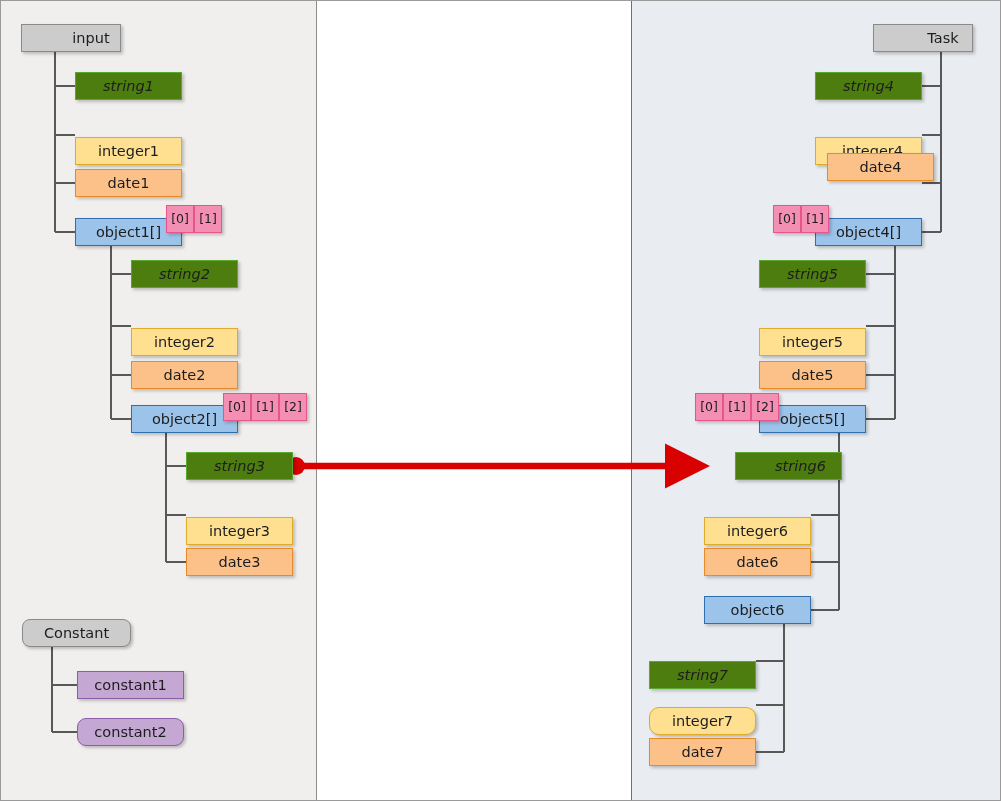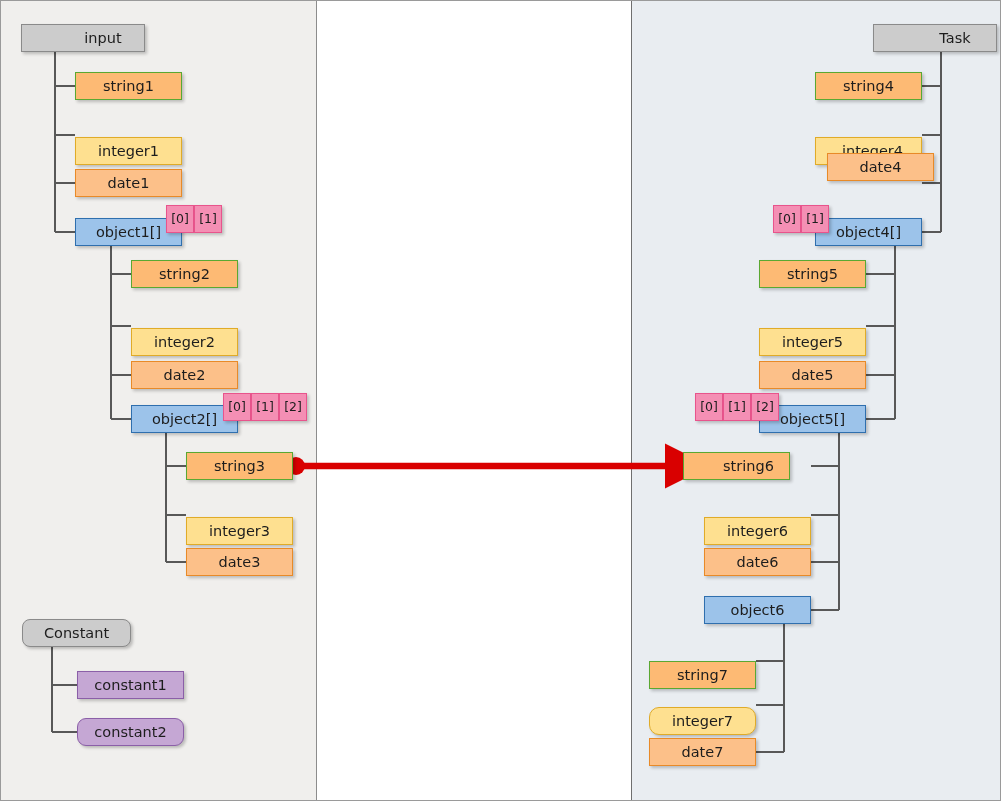--- a/index.html
+++ b/index.html
@@ -57,25 +57,25 @@
     line-height: 26px;
     text-align: center;
     font-size: 14.5px;
     color: #1d1d1d;
     border: 1.5px solid #777;
     box-shadow: 2px 2px 3px rgba(0,0,0,0.22);
     white-space: nowrap;
     overflow: visible;
   }
   .node.w107 { width: 107px; }
-  .node.w102 { width: 124px; padding-left: 40px; }
+  .node.w102 { width: 100px; padding-left: 40px; }
   .node.w109 { width: 109px; border-radius: 8px; }
 
   .t-root    { background: #cccccc; border-color: #8a8a8a; }
-  .t-string  { background: #fdba74; border-color: #5aa832; }
+  .t-string  { background: #4d7c0f; border-color: #5aa832; font-style: italic; }
   .t-integer { background: #fee090; border-color: #e0ab28; margin-top: 16px; }
   .t-date    { background: #fcc089; border-color: #e88a28; }
   .t-object  { background: #9cc3ea; border-color: #2f6fae; }
   .t-constant{ background: #c5a7d4; border-color: #8b5fa8; }
 
   .idx-group {
     position: absolute;
     display: flex;
     height: 28px;
     z-index: 5;
@@ -255,21 +255,21 @@
   </div>
   <div class="node w107 t-object" style="left:758px; top:404px;">
     <span class="node-label">object5[]</span>
   </div>
   <div class="idx-group" style="left:694px; top:392px;">
     <div class="idx">[0]</div>
     <div class="idx">[1]</div>
     <div class="idx">[2]</div>
   </div>
 
-  <div class="node w107 t-string" style="left:682px; top:451px;padding-left:24px;">
+  <div class="node w107 t-string" style="left:734px; top:451px;padding-left:24px;">
     <span class="node-label">string6</span>
   </div>
   <div class="node w107 t-integer" style="left:703px; top:500px;">
     <span class="node-label">integer6</span>
   </div>
   <div class="node w107 t-date" style="left:703px; top:547px;">
     <span class="node-label">date6</span>
   </div>
   <div class="node w107 t-object" style="left:703px; top:595px;">
     <span class="node-label">object6</span>

